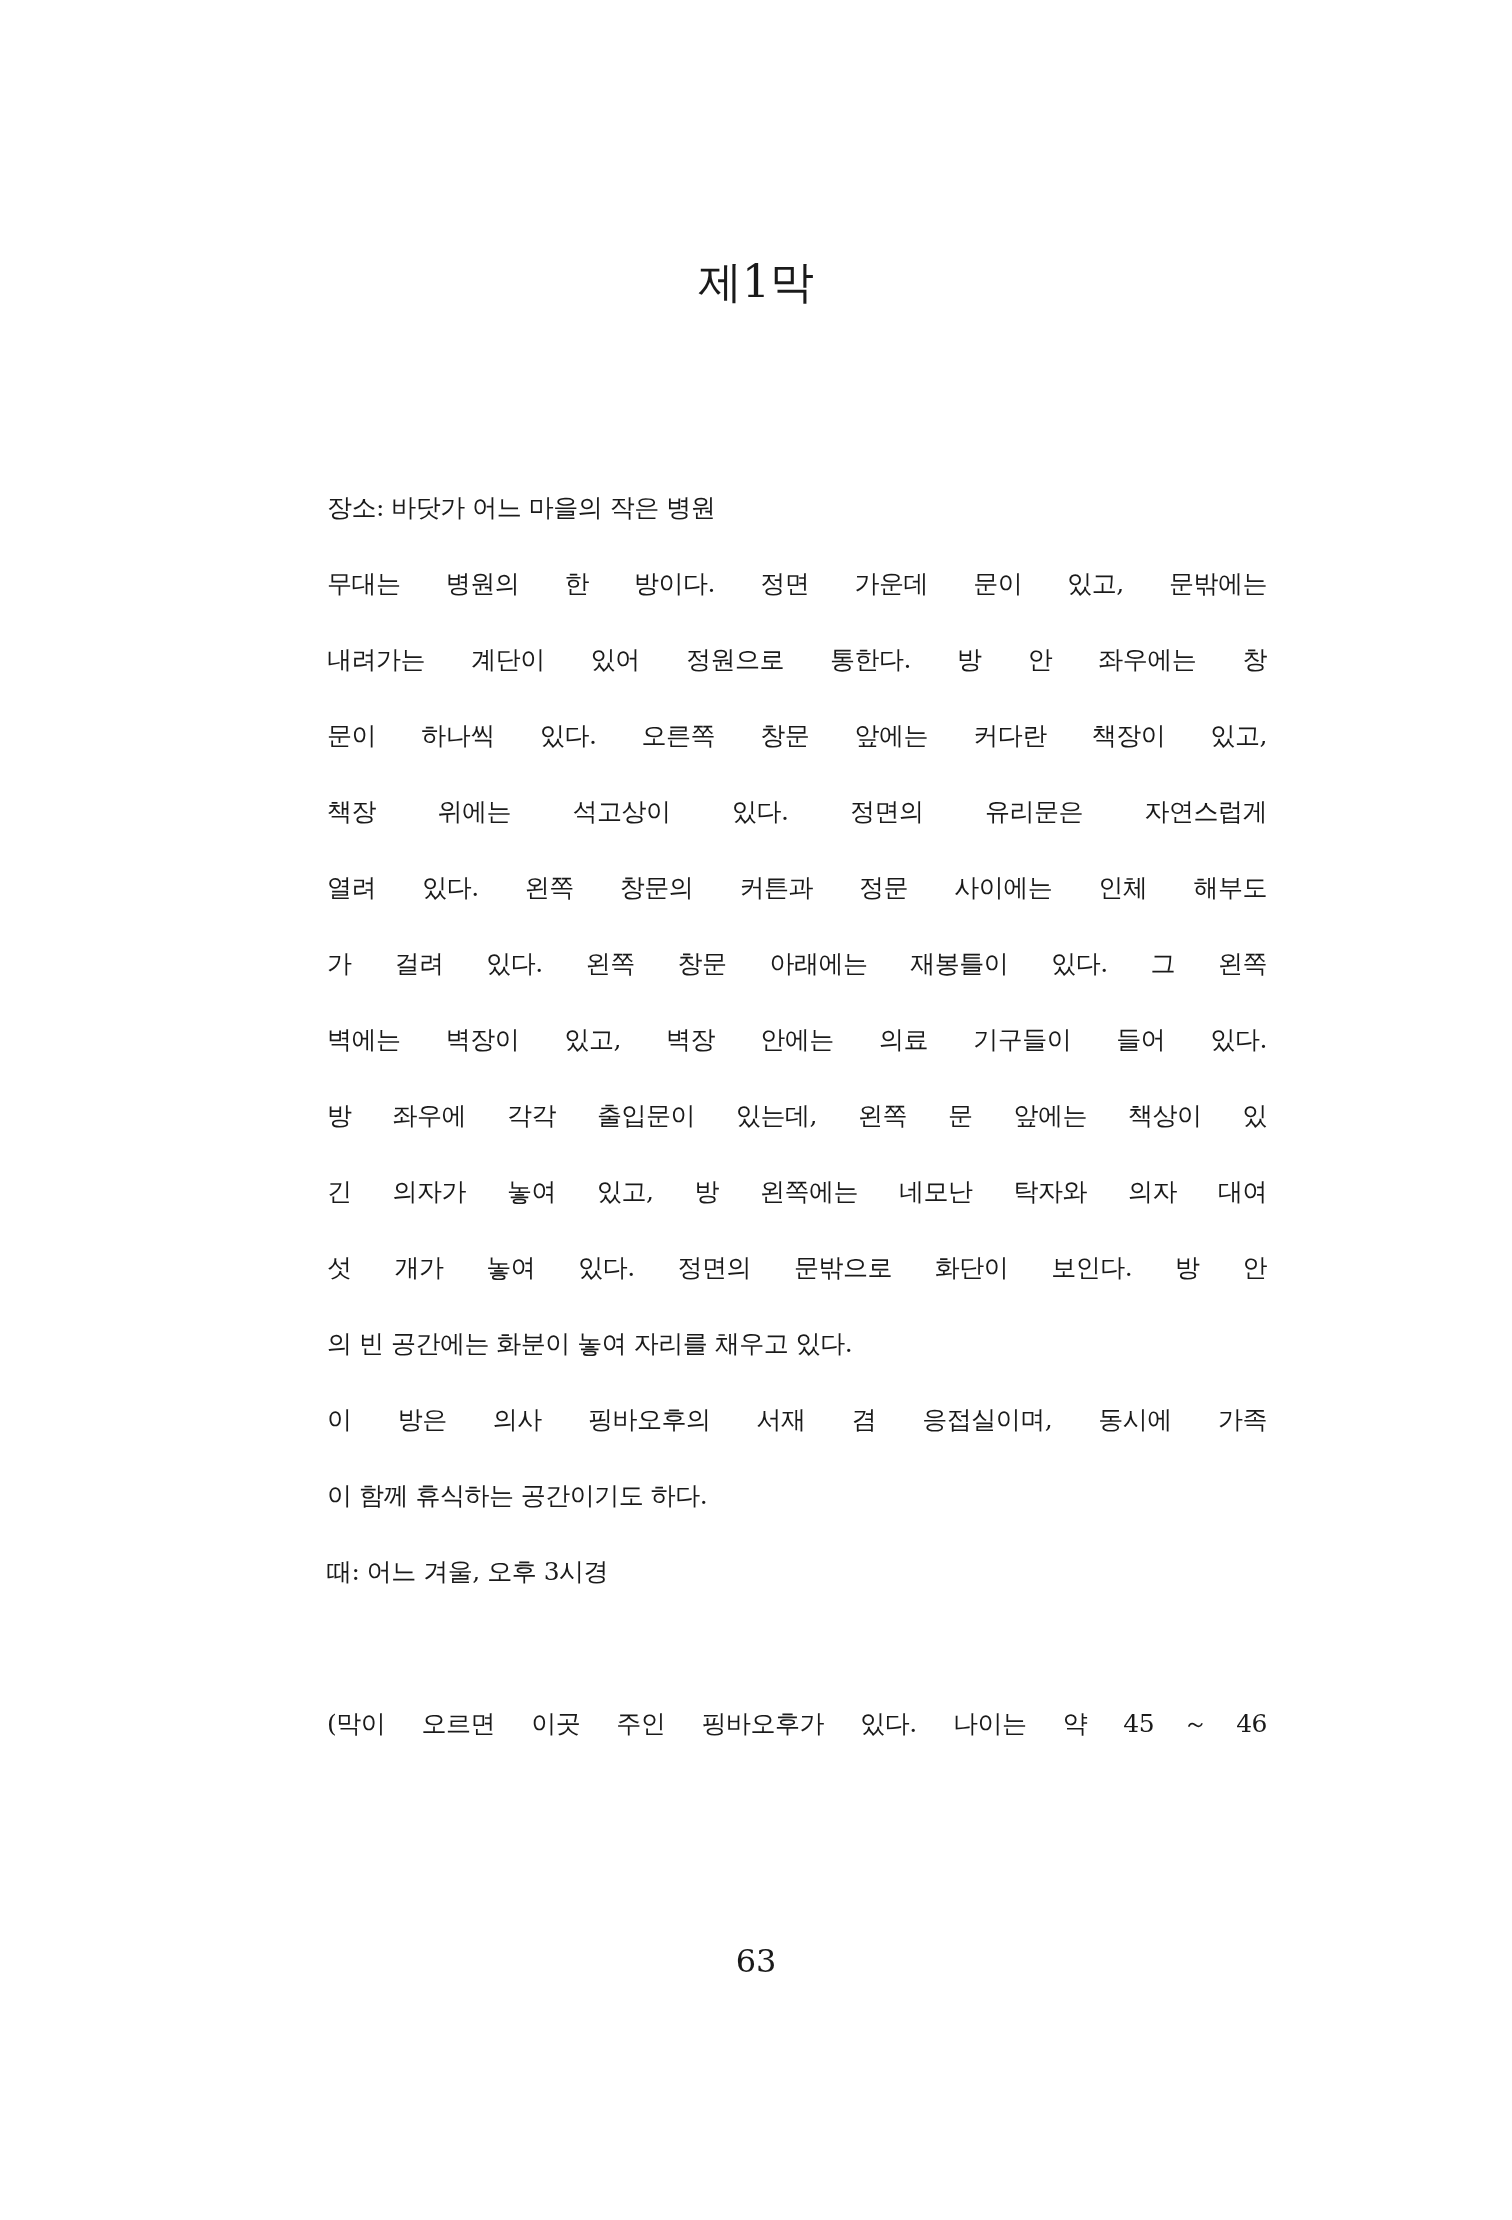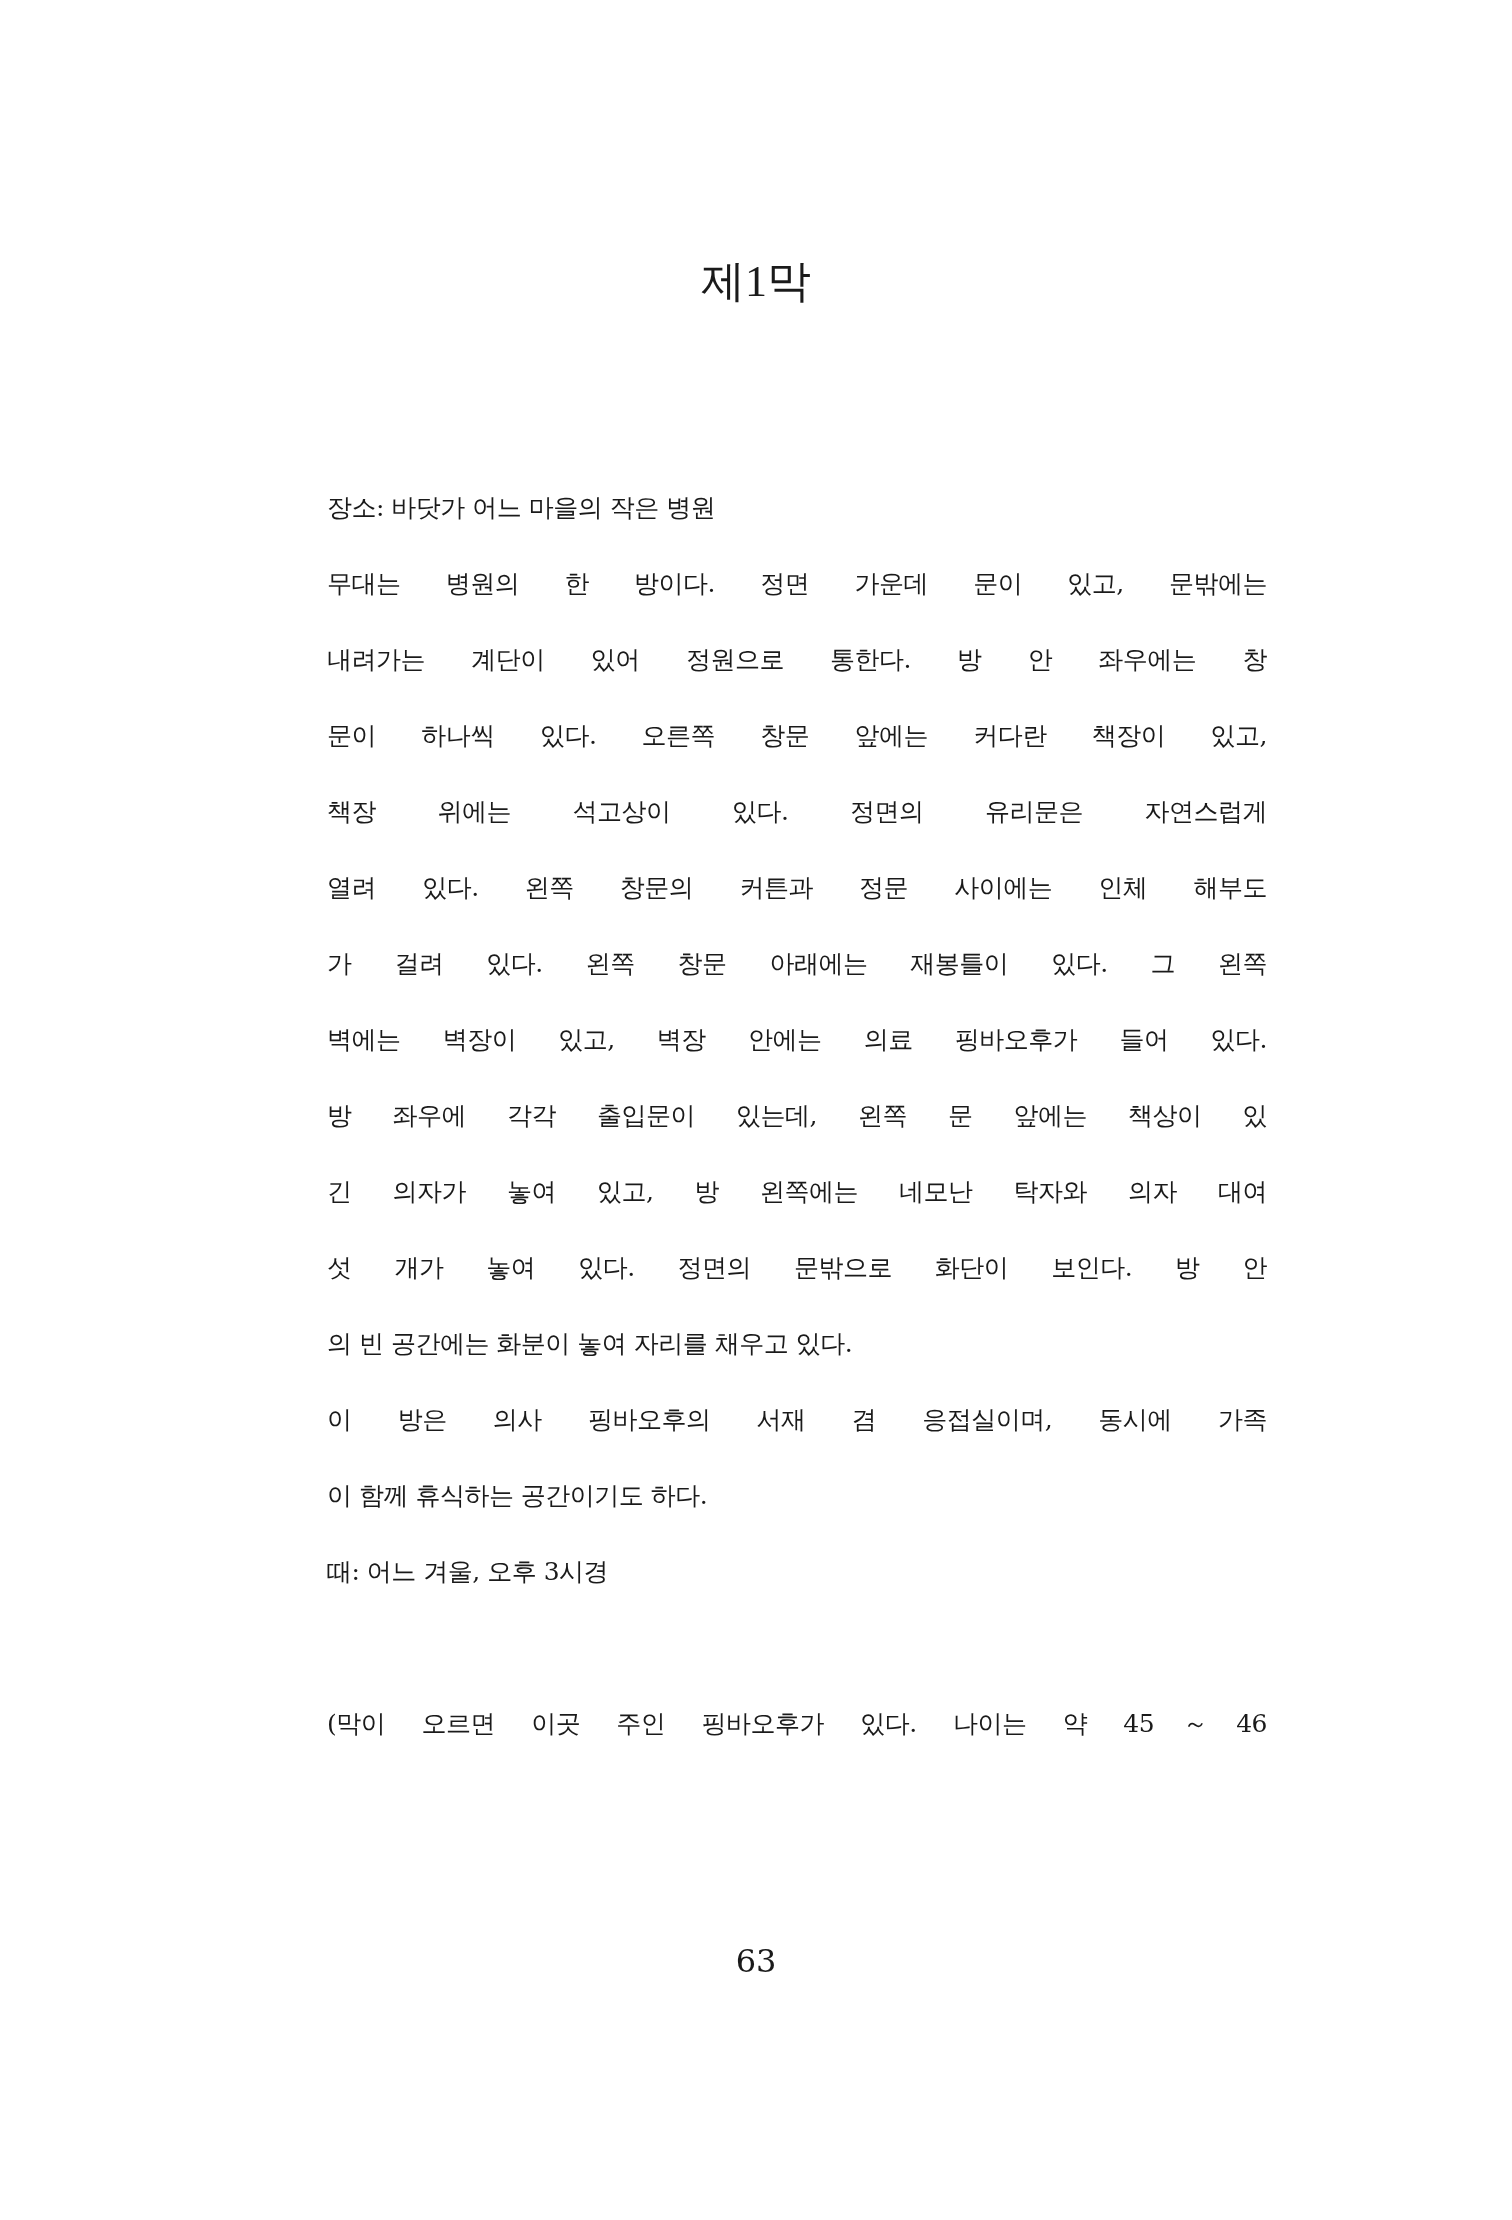--- a/index.html
+++ b/index.html
@@ -25,21 +25,20 @@
     .title {
       position: absolute;
       top: 252px;
       left: 0;
       width: 1512px;
       text-align: center;
       font-size: 44px;
       line-height: 60px;
       font-weight: normal;
       margin: 0;
-      font-family: Liberation Serif, serif;
     }
     .body-text {
       position: absolute;
       left: 327px;
       top: 470px;
       width: 940px;
       font-size: 25px;
       line-height: 76px;
       letter-spacing: -0.5px;
     }
@@ -75,21 +74,21 @@
   <h1 class="title">제1막</h1>
 
   <div class="body-text">
     <span class="line short">장소: 바닷가 어느 마을의 작은 병원</span>
     <span class="line">무대는 병원의 한 방이다. 정면 가운데 문이 있고, 문밖에는</span>
     <span class="line">내려가는 계단이 있어 정원으로 통한다. 방 안 좌우에는 창</span>
     <span class="line">문이 하나씩 있다. 오른쪽 창문 앞에는 커다란 책장이 있고,</span>
     <span class="line">책장 위에는 석고상이 있다. 정면의 유리문은 자연스럽게</span>
     <span class="line">열려 있다. 왼쪽 창문의 커튼과 정문 사이에는 인체 해부도</span>
     <span class="line">가 걸려 있다. 왼쪽 창문 아래에는 재봉틀이 있다. 그 왼쪽</span>
-    <span class="line">벽에는 벽장이 있고, 벽장 안에는 의료 핑바오후가 들어 있다.</span>
+    <span class="line">벽에는 벽장이 있고, 벽장 안에는 의료 기구들이 들어 있다.</span>
     <span class="line">방 좌우에 각각 출입문이 있는데, 왼쪽 문 앞에는 책상이 있</span>
     <span class="line">긴 의자가 놓여 있고, 방 왼쪽에는 네모난 탁자와 의자 대여</span>
     <span class="line">섯 개가 놓여 있다. 정면의 문밖으로 화단이 보인다. 방 안</span>
     <span class="line short">의 빈 공간에는 화분이 놓여 자리를 채우고 있다.</span>
     <span class="line">이 방은 의사 핑바오후의 서재 겸 응접실이며, 동시에 가족</span>
     <span class="line short">이 함께 휴식하는 공간이기도 하다.</span>
     <span class="line short">때: 어느 겨울, 오후 3시경</span>
     <span class="gap"></span>
     <span class="line">(막이 오르면 이곳 주인 핑바오후가 있다. 나이는 약 45～46</span>
   </div>

